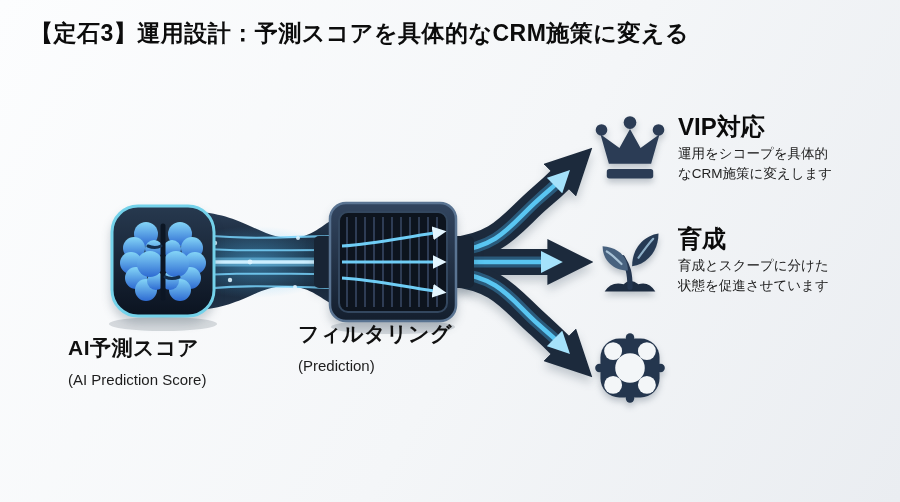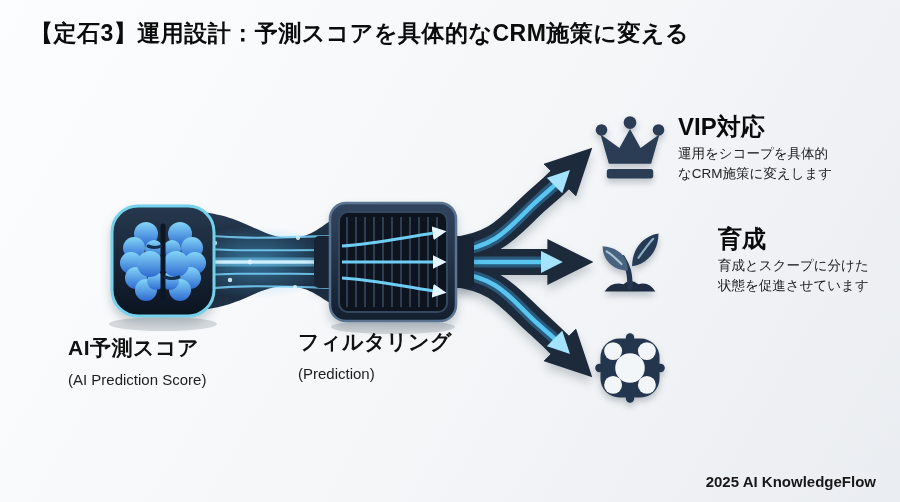--- a/index.html
+++ b/index.html
@@ -13,31 +13,31 @@
     position: absolute; left: 30px; top: 18px;
     font-size: 23px; font-weight: 800; color: #0c0c0c; letter-spacing: .5px;
   }
   svg.flow { position: absolute; left: 0; top: 0; width: 900px; height: 502px; }
   .g-shadow { filter: drop-shadow(0 6px 5px rgba(25,45,65,.22)); }
 
   .node-label { position: absolute; color: #111; }
   .node-label .main { font-size: 21px; font-weight: 800; letter-spacing: .5px; }
   .node-label .sub  { font-size: 15px; font-weight: 400; color: #1d1d1d; margin-top: 9px; }
   .label-source { left: 68px;  top: 334px; width: 190px; }
-  .label-filter { left: 298px; top: 328px; width: 190px; }
+  .label-filter { left: 298px; top: 320px; width: 190px; }
 
   .outcome { position: absolute; left: 592px; display: flex; align-items: flex-start; width: 300px; }
   .outcome-icon { width: 76px; height: 76px; flex: 0 0 76px;
     filter: drop-shadow(0 4px 3px rgba(25,45,65,.25)); }
   .outcome-text { margin-left: 10px; padding-top: 2px; }
   .outcome-title { font-size: 24px; font-weight: 800; color: #0b0b0b; line-height: 1.1; }
   .outcome-desc { font-size: 13.5px; color: #222; line-height: 1.45; margin-top: 4px;
     white-space: pre-line; }
   .outcome-vip     { top: 112px; }
-  .outcome-nurture { top: 224px; gap: 40px; }
+  .outcome-nurture { top: 224px; }
   .outcome-rescue  { top: 330px; }
 
   .footer-credit {
     position: absolute; right: 24px; bottom: 12px;
     font-size: 15px; font-weight: 700; color: #181818;
   }
 </style>
 </head>
 <body>
 
@@ -213,14 +213,13 @@
         <circle cx="65" cy="36" r="4" fill="#24364e"></circle>
       <rect x="8" y="8" width="56" height="56" rx="18" fill="#24364e"></rect>
       <circle cx="20" cy="20" r="8.5" fill="#f3f6f8"></circle>
         <circle cx="52" cy="20" r="8.5" fill="#f3f6f8"></circle>
       <circle cx="20" cy="52" r="8.5" fill="#f3f6f8"></circle>
         <circle cx="52" cy="52" r="8.5" fill="#f3f6f8"></circle>
       <circle cx="36" cy="36" r="14" fill="#f3f6f8"></circle>
     </svg>
   </div>
 
-  <div class="footer-credit">2025 AI KnowledgeFlow</div>
 </div>
 
 </body></html>

